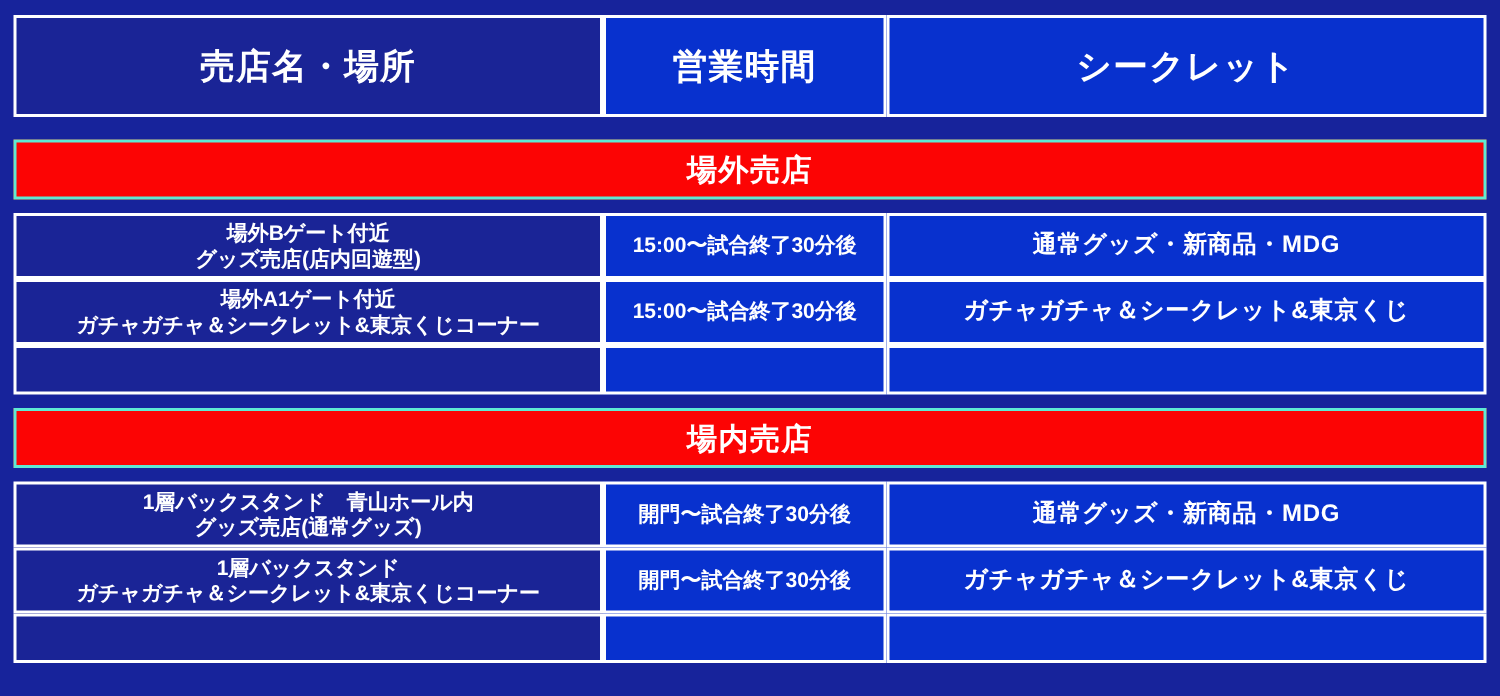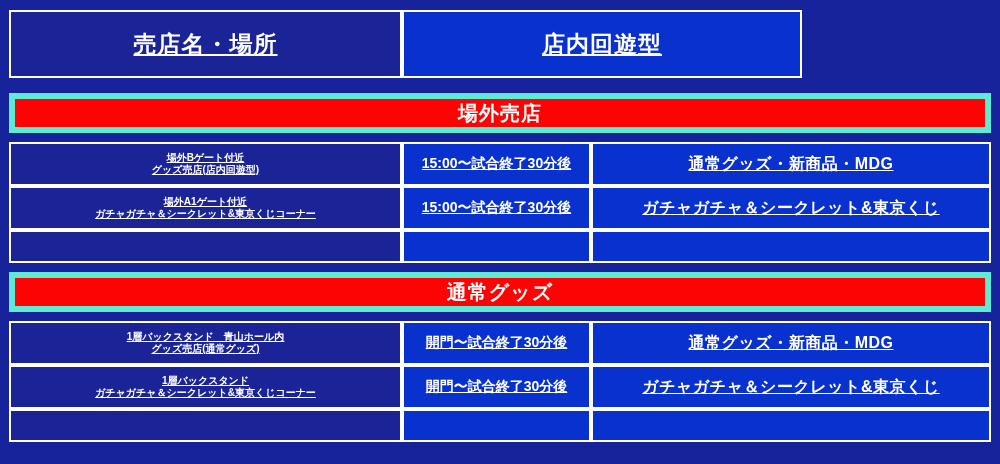--- a/index.html
+++ b/index.html
@@ -35,21 +35,20 @@
 
   .cell {
     box-sizing: border-box;
     border: 2px solid #ffffff;
     display: flex;
     align-items: center;
     justify-content: center;
     text-align: center;
     line-height: 1.22;
     overflow: hidden;
-    text-decoration: underline;
   }
 
   
   .col-place { width: 393px; flex: 0 0 393px; }
   .col-time  { width: 189px; flex: 0 0 189px; }
   .col-goods { width: 400px; flex: 0 0 400px; }
 
   
   .c-dark  { background: #1a2496; }
   .c-bright{ background: #0831ce; }
@@ -65,35 +64,35 @@
   
   .banner-row {
     height: 40px;
     margin-top: 9px;
     margin-bottom: 9px;
   }
   .banner {
     box-sizing: border-box;
     width: 982px;
     flex: 0 0 982px;
-    border: 6px solid #5eead4;
+    border: 2px solid #5eead4;
     background: #fc0404;
     display: flex;
     align-items: center;
     justify-content: center;
     font-size: 20px;
     font-weight: 700;
     letter-spacing: 1px;
   }
 
   
   .data-row { height: 44px; }
 
   .place-text {
-    font-size: 10px;
+    font-size: 14px;
     font-weight: 700;
     padding: 0 4px;
     white-space: pre-line;
   }
   .time-text {
     font-size: 14px;
     font-weight: 700;
     padding: 0 2px;
     text-align: right;
   }
@@ -107,21 +106,22 @@
 
   .group { display: flex; flex-direction: column; }
 </style>
 </head>
 <body>
 
 <div class="board">
 
   <div class="row header-row">
     <div class="cell col-place c-dark">売店名・場所</div>
-    <div class="cell col-goods c-bright">店内回遊型</div>
+    <div class="cell col-time c-bright">営業時間</div>
+    <div class="cell col-goods c-bright">シークレット</div>
   </div>
 
   <div class="row banner-row">
     <div class="banner">場外売店</div>
   </div>
 
   <div class="group">
     <div class="row data-row">
       <div class="cell col-place c-dark place-text">場外Bゲート付近
 グッズ売店(店内回遊型)</div>
@@ -137,21 +137,21 @@
     </div>
 
     <div class="row empty-row">
       <div class="cell col-place c-dark place-text"></div>
       <div class="cell col-time c-bright time-text"></div>
       <div class="cell col-goods c-bright goods-text"></div>
     </div>
   </div>
 
   <div class="row banner-row">
-    <div class="banner">通常グッズ</div>
+    <div class="banner">場内売店</div>
   </div>
 
   <div class="group">
     <div class="row data-row">
       <div class="cell col-place c-dark place-text">1層バックスタンド　青山ホール内
 グッズ売店(通常グッズ)</div>
       <div class="cell col-time c-bright time-text">開門〜試合終了30分後</div>
       <div class="cell col-goods c-bright goods-text">通常グッズ・新商品・MDG</div>
     </div>
 

